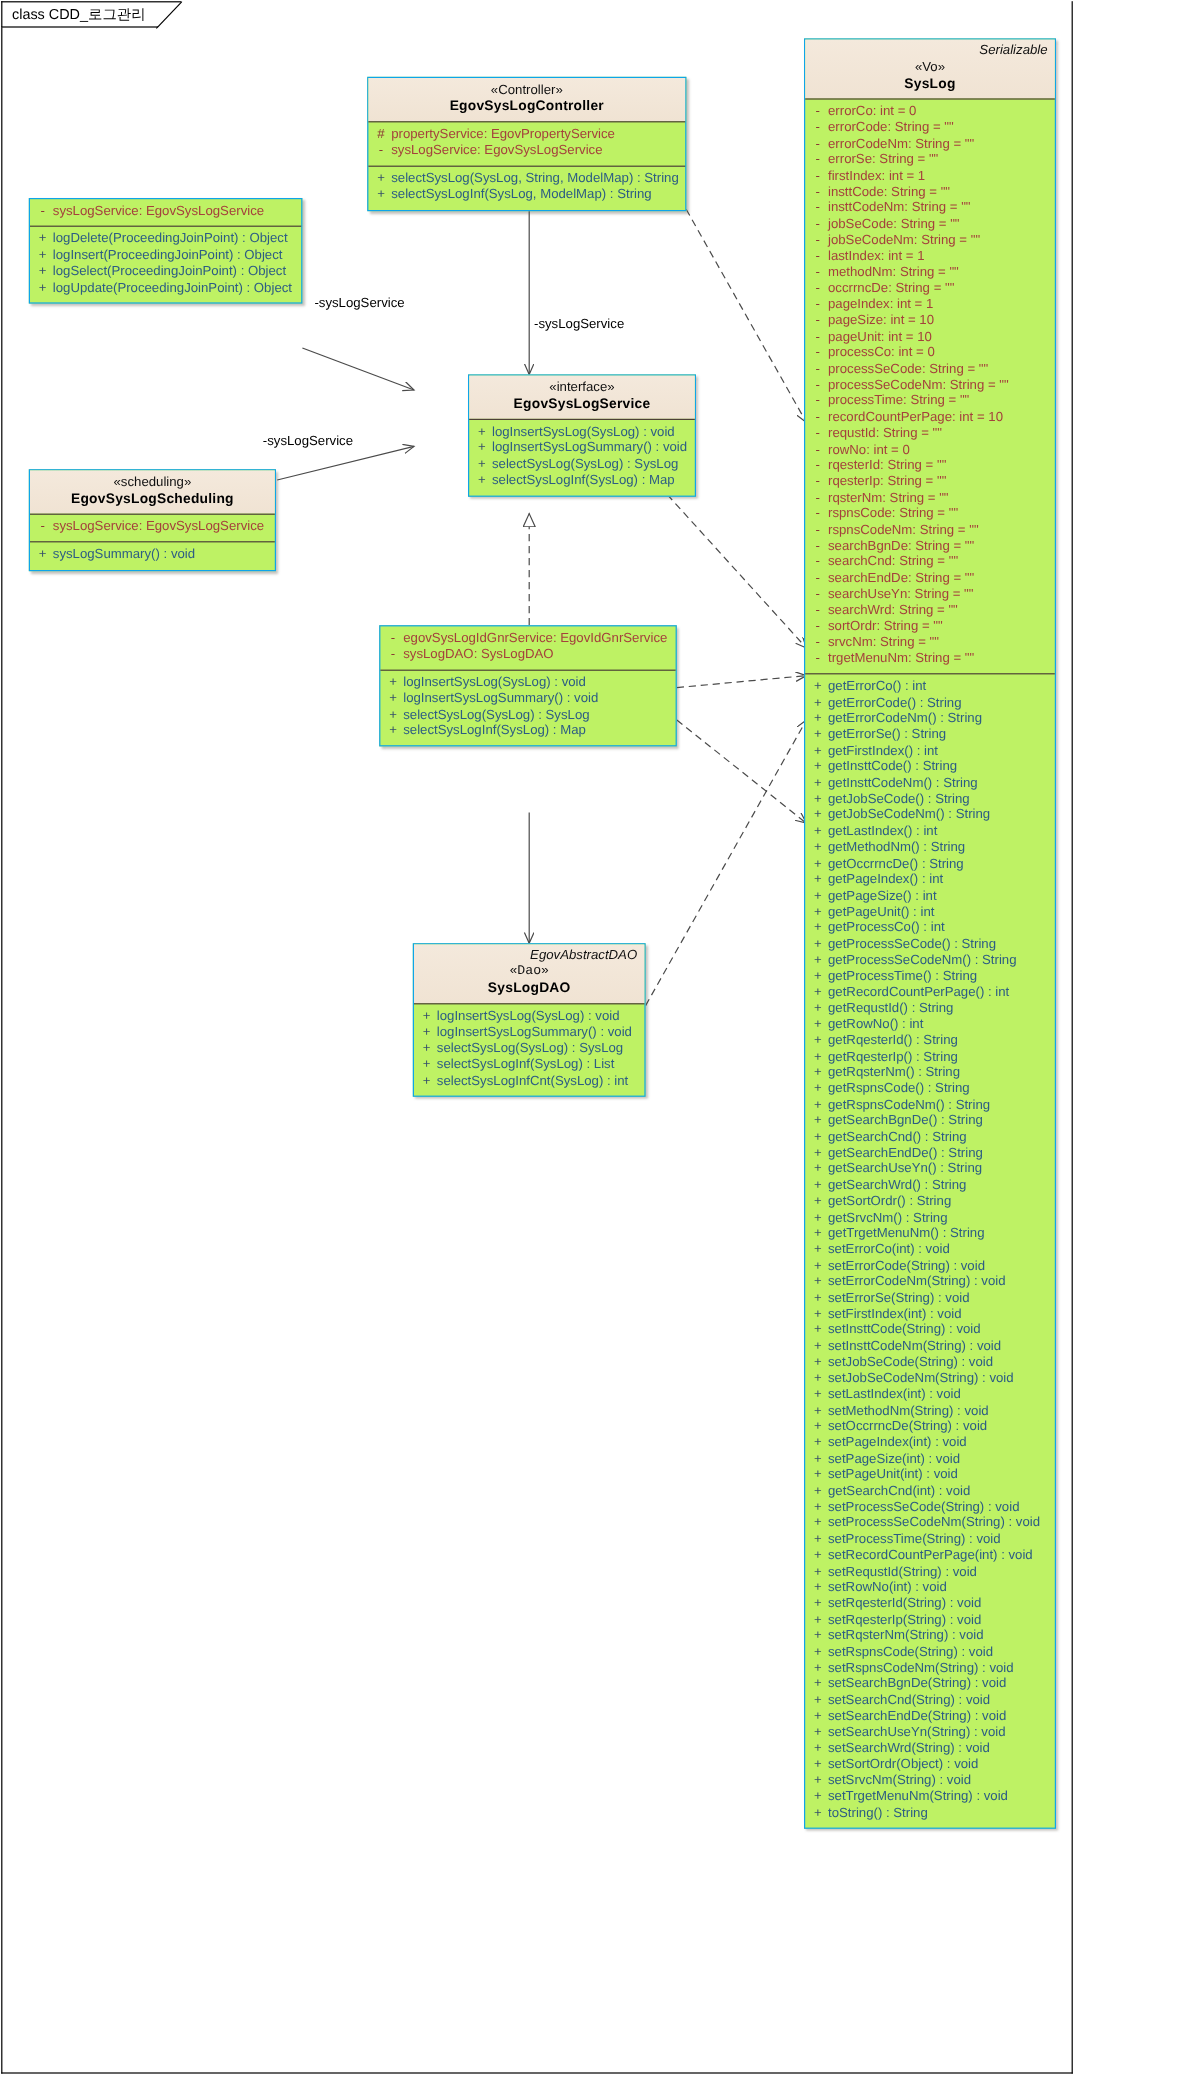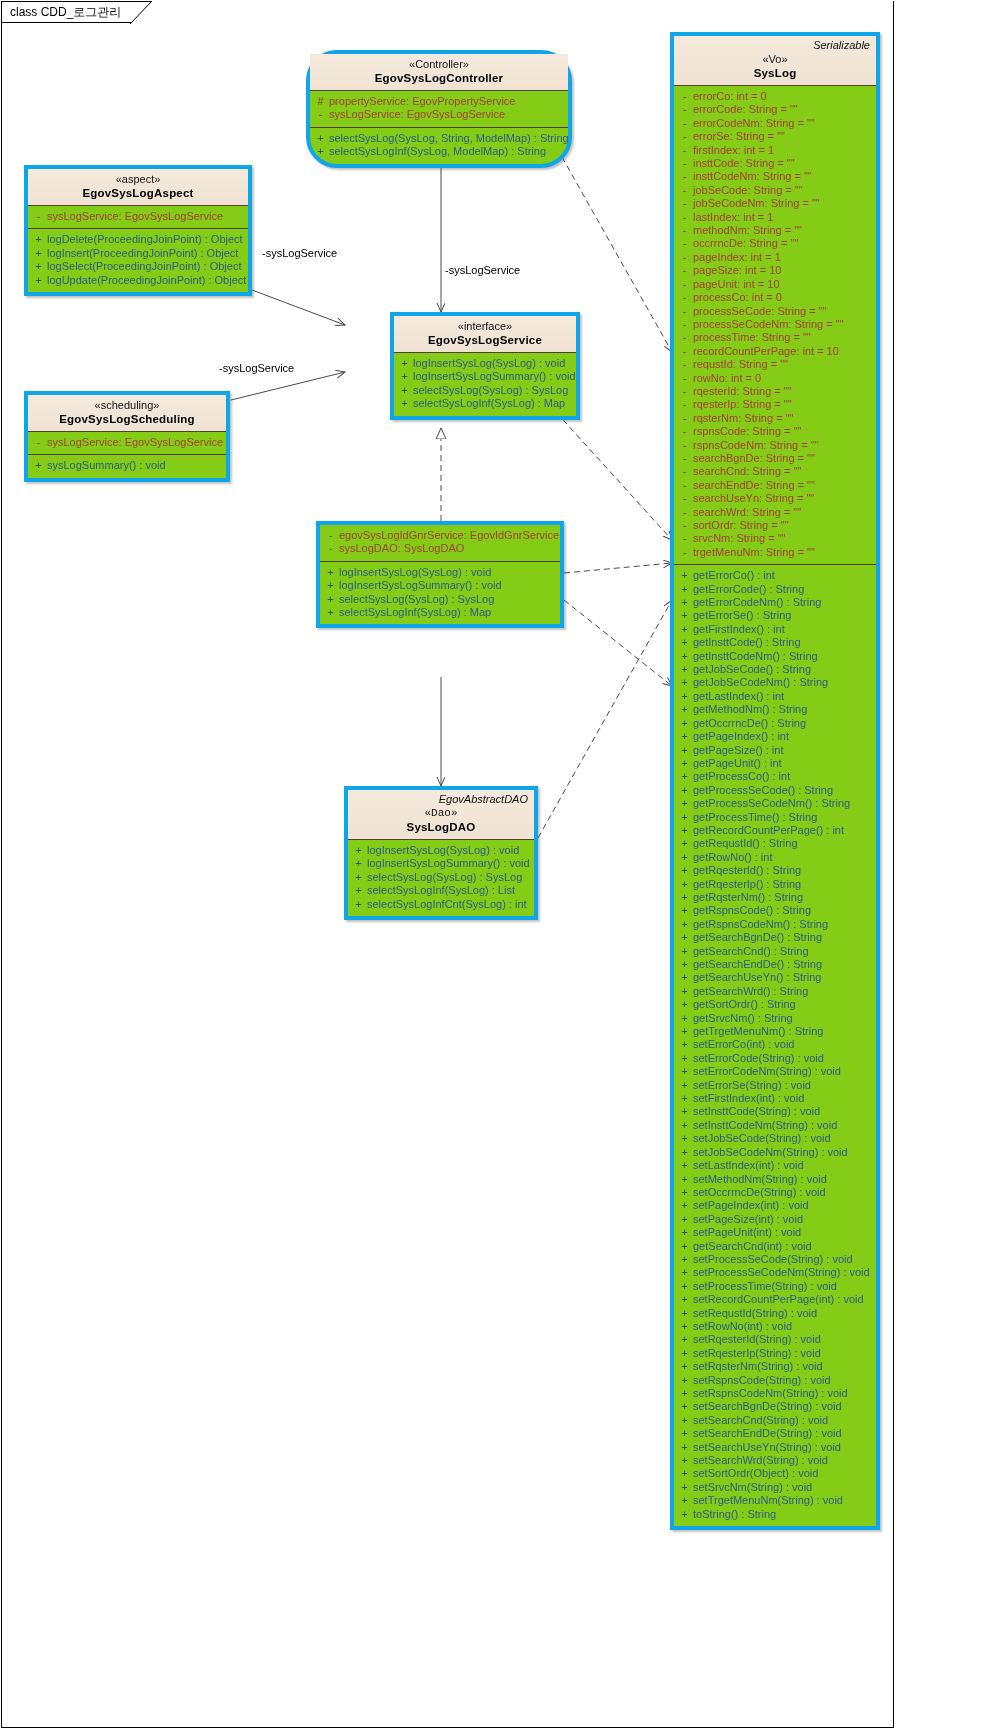--- a/index.html
+++ b/index.html
@@ -47,22 +47,22 @@
     right:-1px; top:-1px;
     width:22px; height:23px;
     overflow:hidden;
   }
   #frame-tab .tab-corner svg{display:block;}
 
   
   .cls{
     position:absolute;
     box-sizing:border-box;
-    border:4px solid #0ea5e9;
-    background:#84cc16;
+    border:1px solid #0ea5e9;
+    background:#bef264;
     box-shadow:2px 2px 2px rgba(90,80,70,.35);
     font-size:11px;
     color:#1b3a57;
   }
   .cls .hdr{
     background:linear-gradient(to bottom,#f4e9dc 0%,#f0e3d3 100%);
     border-bottom:1px solid #4d4136;
     text-align:center;
     padding:4px 4px 5px 4px;
     position:relative;
@@ -170,21 +170,21 @@
     <path d="M564,600 L672,686" stroke="#4a4a4a" stroke-width="1" fill="none" stroke-dasharray="6,4" marker-end="url(#open-arrow)"></path>
 
     <path d="M538,838 L672,600" stroke="#4a4a4a" stroke-width="1" fill="none" stroke-dasharray="6,4" marker-end="url(#open-arrow)"></path>
   </svg>
 
   <div class="elabel" style="left:262px;top:247px;">-sysLogService</div>
   <div class="elabel" style="left:445px;top:264px;">-sysLogService</div>
   <div class="elabel" style="left:219px;top:362px;">-sysLogService</div>
   <div class="elabel" style="left:358px;top:786px;">-sysLogDAO</div>
 
-  <div class="cls" id="c-controller" style="left:306px;top:50px;width:266px;border-radius:31px;">
+  <div class="cls" id="c-controller" style="left:306px;top:64px;width:266px;">
     <div class="hdr">
       <div class="stereo">«Controller»</div>
       <div class="cname">EgovSysLogController</div>
     </div>
     <div class="sect attrs">
       <div class="row">
           <span class="vis">#</span>
           <span class="sig">propertyService:  EgovPropertyService</span>
         </div>
       <div class="row">
@@ -198,24 +198,20 @@
           <span class="sig">selectSysLog(SysLog, String, ModelMap) : String</span>
         </div>
       <div class="row">
           <span class="vis">+</span>
           <span class="sig">selectSysLogInf(SysLog, ModelMap) : String</span>
         </div>
     </div>
   </div>
 
   <div class="cls" id="c-aspect" style="left:24px;top:165px;width:228px;">
-    <div class="hdr">
-      <div class="stereo">«aspect»</div>
-      <div class="cname">EgovSysLogAspect</div>
-    </div>
     <div class="sect attrs">
       <div class="row">
           <span class="vis">-</span>
           <span class="sig">sysLogService:  EgovSysLogService</span>
         </div>
     </div>
     <div class="sect ops">
       <div class="row">
           <span class="vis">+</span>
           <span class="sig">logDelete(ProceedingJoinPoint) : Object</span>

